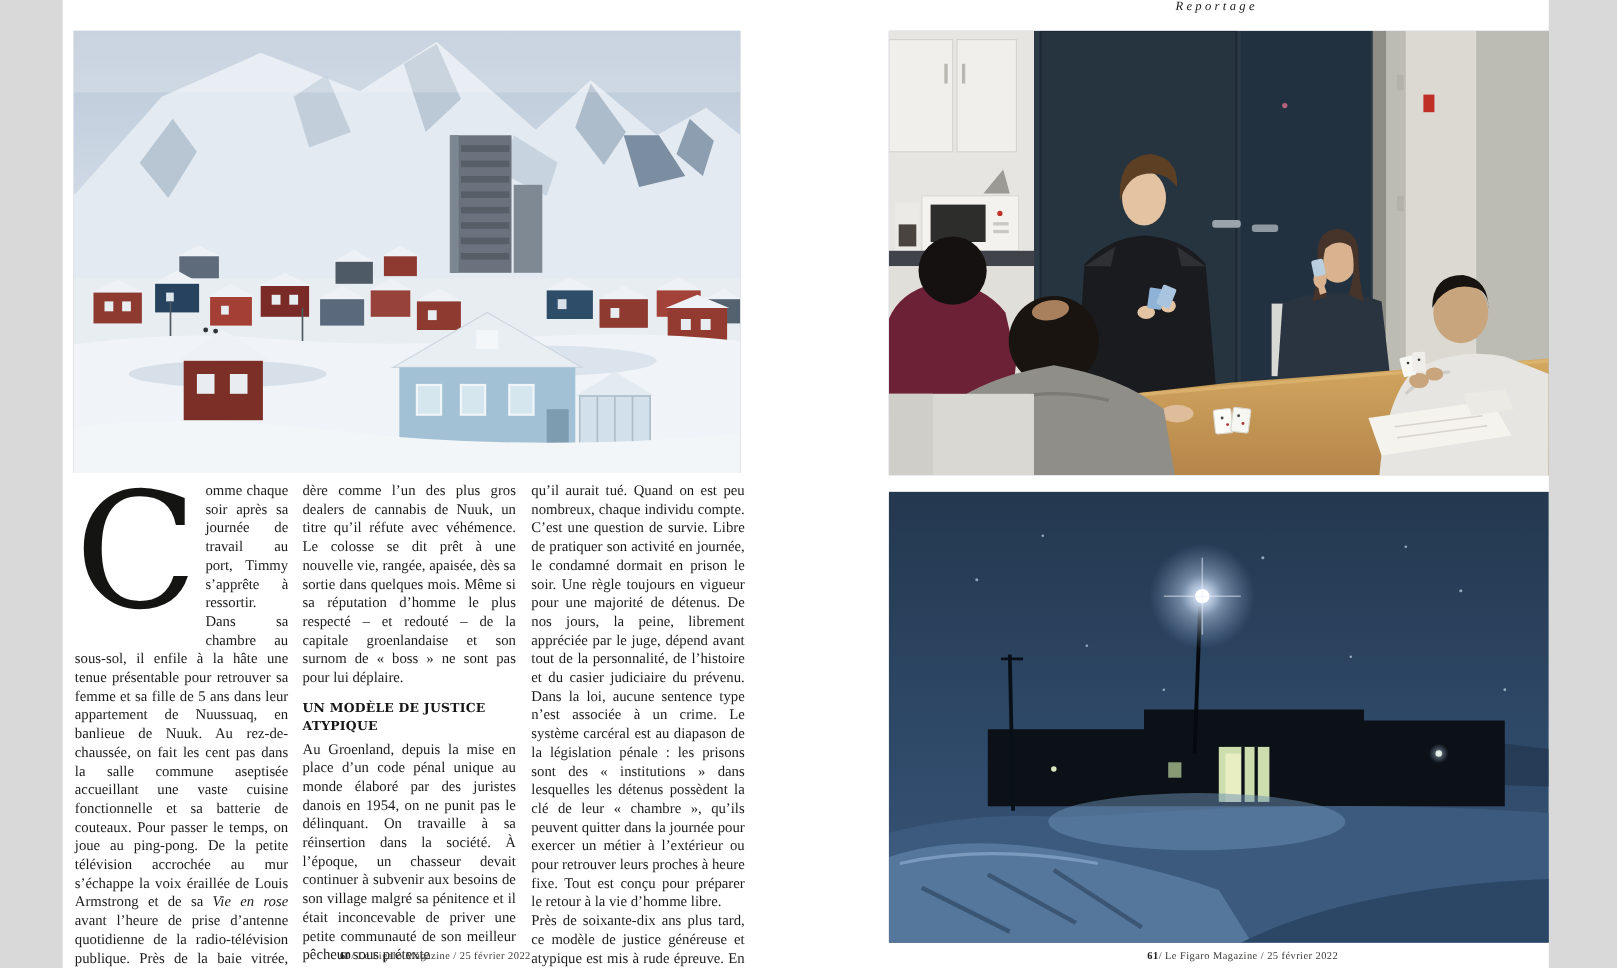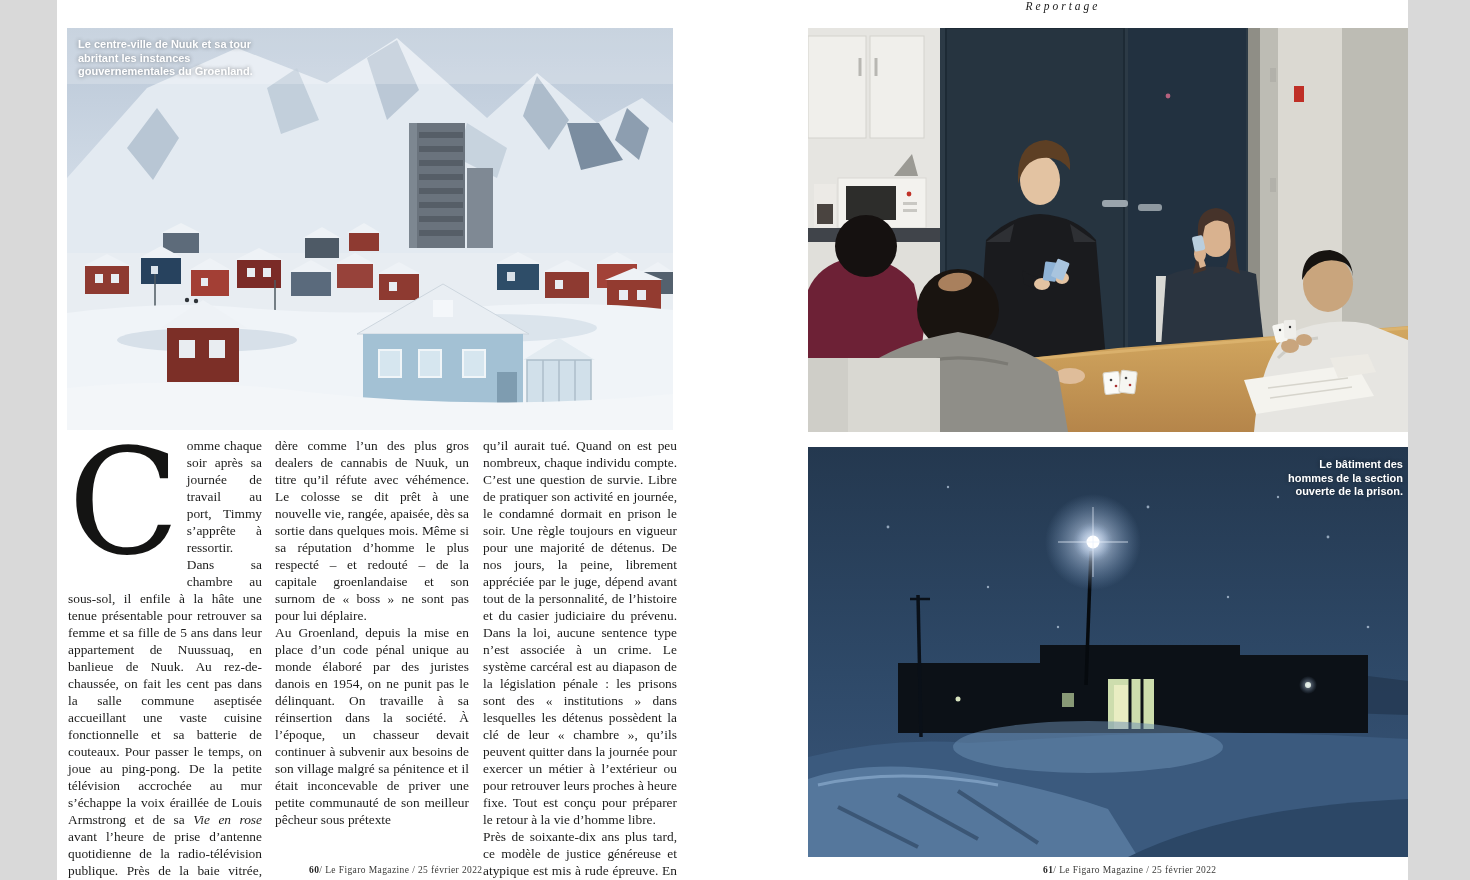--- a/index.html
+++ b/index.html
@@ -16,21 +16,21 @@
   #photo-night{left:751px;top:447px;width:600px;height:410px;}
 
   .photo-cap{position:absolute;font-family:"Liberation Sans","DejaVu Sans",sans-serif;
              font-weight:bold;font-size:11px;line-height:13.5px;color:#ffffff;
              text-shadow:0 0 4px rgba(0,0,0,.45);}
   #cap-nuuk{left:21px;top:38px;width:240px;text-align:left;}
   #cap-cards{left:1090px;top:38px;width:256px;text-align:right;}
   #cap-night{left:1140px;top:458px;width:206px;text-align:right;}
 
   
-  .kicker{position:absolute;left:906px;top:0;width:200px;text-align:center;
+  .kicker{position:absolute;left:949px;top:0;width:200px;text-align:center;
           font-style:italic;font-size:11.5px;letter-spacing:3px;color:#1a1a1a;}
   .footer{position:absolute;top:865px;font-size:9.5px;letter-spacing:.4px;color:#3a3a38;
           font-family:"Liberation Serif","DejaVu Serif",serif;}
   .footer b{font-weight:bold;color:#222;}
   #footer-left{left:226px;padding-left:26px;}
   #footer-right{left:965px;padding-left:21px;}
 
   
   .article{position:absolute;left:11px;top:437px;width:609px;height:418px;color:#1c1c1b;}
   .col{position:absolute;top:0;width:194px;font-size:13.4px;line-height:17px;text-align:justify;}
@@ -197,29 +197,29 @@
         <g opacity=".92">
           <polygon points="456,332 492,310 528,332" fill="#e2ebf1"></polygon>
           <rect x="460" y="332" width="64" height="58" fill="#cfdfe9" stroke="#a8bac6" stroke-width="1.5"></rect>
           <line x1="476" y1="332" x2="476" y2="390" stroke="#a8bac6" stroke-width="1.5"></line>
           <line x1="492" y1="332" x2="492" y2="390" stroke="#a8bac6" stroke-width="1.5"></line>
           <line x1="508" y1="332" x2="508" y2="390" stroke="#a8bac6" stroke-width="1.5"></line>
         </g>
         <path d="M0,402 L0,360 Q120,348 240,364 Q420,384 606,366 L606,402 Z" fill="#f3f6f9"></path>
       </svg>
     </div>
-    <div class="photo-cap" id="cap-nuuk">Le centre-ville de Nuuk et sa tour<br>abritant les instances<br>gouvernementales du Groenland.</div>
 
     <div class="article">
       <div class="col" id="col1">
         <p><span class="dropcap">C</span><span>omme chaque soir après sa journée de travail au port, Timmy s’apprête à ressortir. Dans sa chambre au sous-sol, il enfile à la hâte une tenue présentable pour retrouver sa femme et sa fille de 5 ans dans leur appartement de Nuussuaq, en banlieue de Nuuk. Au rez-de-chaussée, on fait les cent pas dans la salle commune aseptisée accueillant une vaste cuisine fonctionnelle et sa batterie de couteaux. Pour passer le temps, on joue au ping-pong. De la petite télévision accrochée au mur s’échappe la voix éraillée de Louis Armstrong et de sa <i>Vie en rose</i> avant l’heure de prise d’antenne quotidienne de la radio-télévision publique. Près de la baie vitrée, traînent des jeux de société. L’horloge en plastique beige annonce 17 h 19. La nuit est tombée depuis longtemps. Les détenus s’apprêtent à jouir de leurs trois heures hors les murs.</span></p>
 
       </div>
       <div class="col" id="col2">
         <p>dère comme l’un des plus gros dealers de cannabis de Nuuk, un titre qu’il réfute avec véhémence. Le colosse se dit prêt à une nouvelle vie, rangée, apaisée, dès sa sortie dans quelques mois. Même si sa réputation d’homme le plus respecté – et redouté – de la capitale groenlandaise et son surnom de « boss » ne sont pas pour lui déplaire.</p>
+        <div class="sec-heading">UN MODÈLE DE JUSTICE ATYPIQUE</div>
         <p>Au Groenland, depuis la mise en place d’un code pénal unique au monde élaboré par des juristes danois en 1954, on ne punit pas le délinquant. On travaille à sa réinsertion dans la société. À l’époque, un chasseur devait continuer à subvenir aux besoins de son village malgré sa pénitence et il était inconcevable de priver une petite communauté de son meilleur pêcheur sous prétexte</p>
       </div>
       <div class="col" id="col3">
         <p>qu’il aurait tué. Quand on est peu nombreux, chaque individu compte. C’est une question de survie. Libre de pratiquer son activité en journée, le condamné dormait en prison le soir. Une règle toujours en vigueur pour une majorité de détenus. De nos jours, la peine, librement appréciée par le juge, dépend avant tout de la personnalité, de l’histoire et du casier judiciaire du prévenu. Dans la loi, aucune sentence type n’est associée à un crime. Le système carcéral est au diapason de la législation pénale : les prisons sont des « institutions » dans lesquelles les détenus possèdent la clé de leur « chambre », qu’ils peuvent quitter dans la journée pour exercer un métier à l’extérieur ou pour retrouver leurs proches à heure fixe. Tout est conçu pour préparer le retour à la vie d’homme libre.</p>
         <p>Près de soixante-dix ans plus tard, ce modèle de justice généreuse et atypique est mis à rude épreuve. En proie à de graves problèmes sociaux et à une crise identitaire marquée par un désir d’indépendance, la société a profondément changé.</p>
 
       </div>
     </div>
 
     <div class="photo" id="photo-cards">
@@ -396,21 +396,20 @@
             <circle cx="340" cy="60" r="1.4"></circle>
           <circle cx="420" cy="150" r="1.2"></circle>
             <circle cx="520" cy="90" r="1.4"></circle>
             <circle cx="250" cy="180" r="1.2"></circle>
           <circle cx="470" cy="50" r="1.2"></circle>
             <circle cx="560" cy="180" r="1.3"></circle>
             <circle cx="140" cy="40" r="1.2"></circle>
         </g>
       </svg>
     </div>
-    <div class="photo-cap" id="cap-night">Le bâtiment des<br>hommes de la section<br>ouverte de la prison.</div>
 
     <div class="footer" id="footer-left">
       <b>60</b><span>/ Le Figaro Magazine / 25 février 2022</span>
     </div>
     <div class="footer" id="footer-right">
       <b>61</b><span>/ Le Figaro Magazine / 25 février 2022</span>
     </div>
 
   </div>
 </div>

